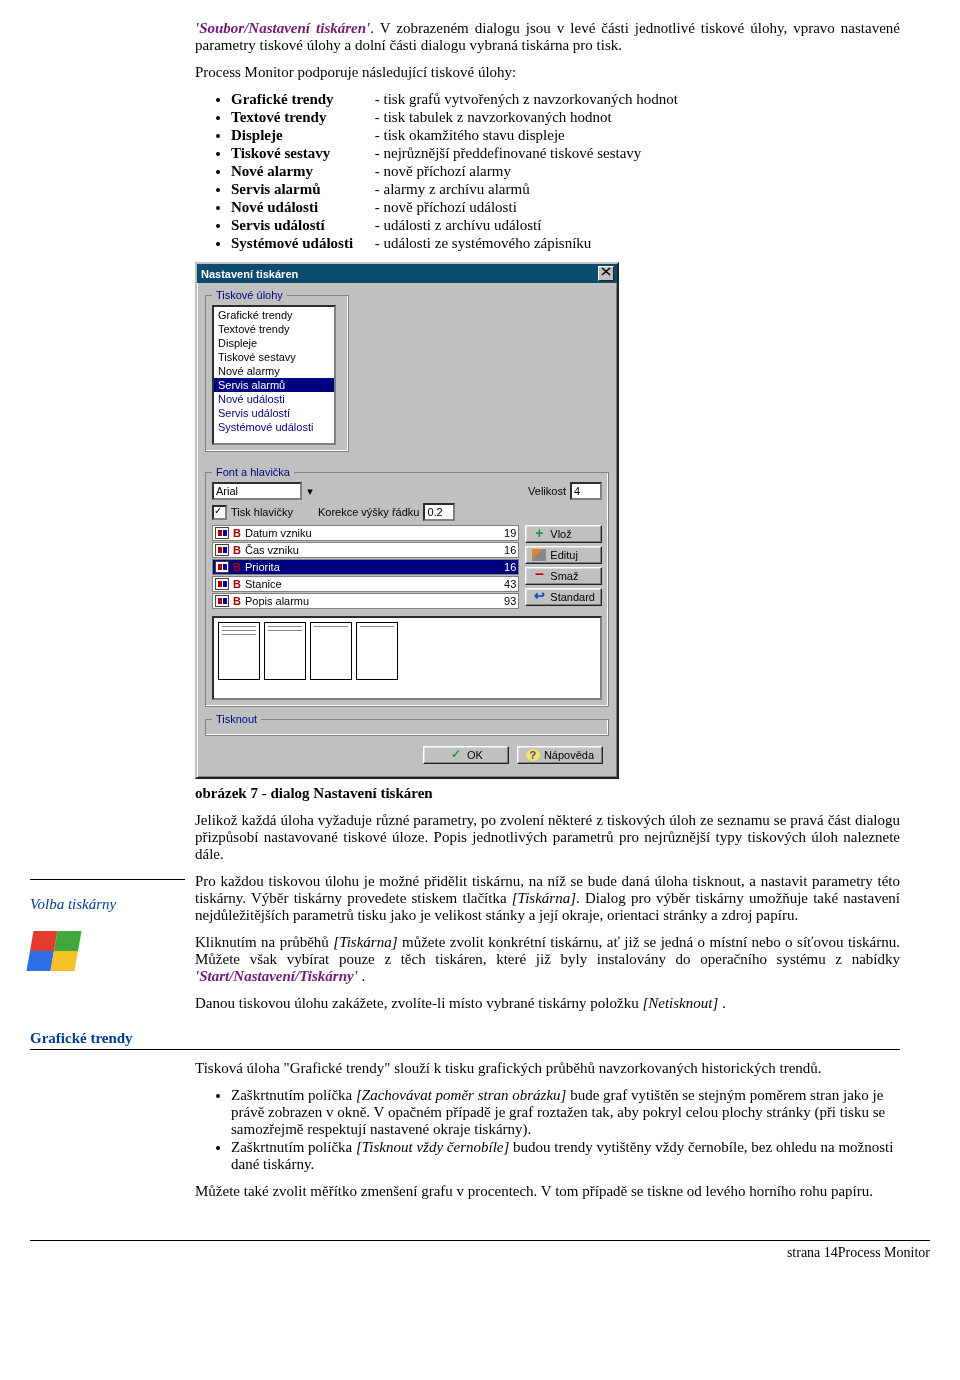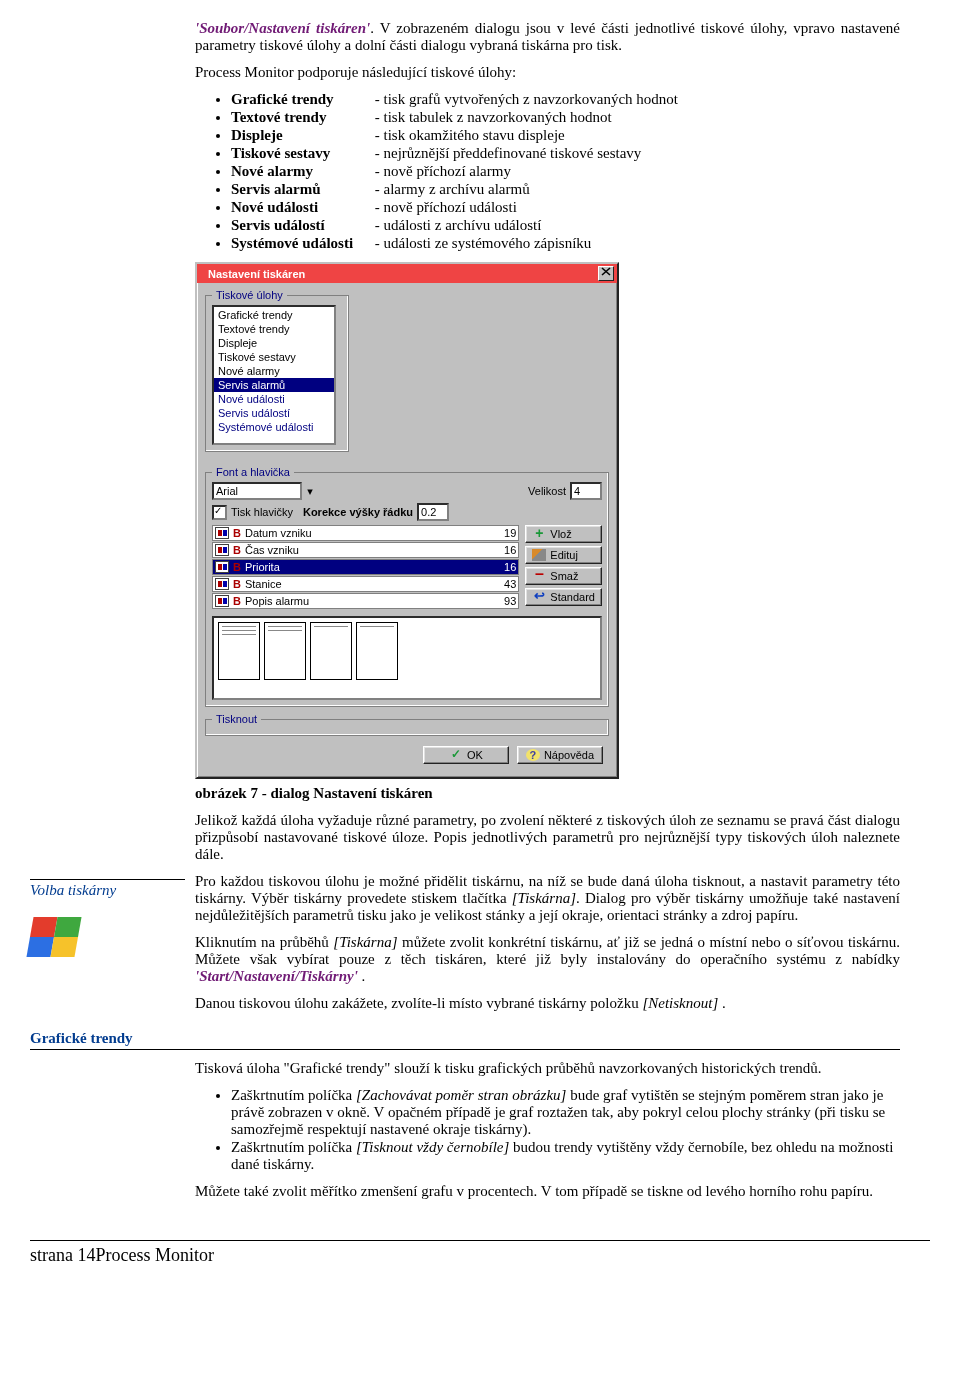--- a/index.html
+++ b/index.html
@@ -24,21 +24,21 @@
     padding-right: 10px;
     box-sizing: border-box;
   }
   .main-col {
     flex: 1;
   }
   .side-label {
     color: #023c8f;
     font-style: italic;
     border-top: 1px solid #000;
-    padding-top: 2px;
+    padding-top: 16px;
     margin-top: 6px;
   }
   .side-icon {
     margin-top: 18px;
   }
   .win-flag {
     width: 48px; height: 40px;
     display: flex; flex-wrap: wrap;
     transform: skewX(-10deg);
   }
@@ -58,41 +58,41 @@
   p { margin: 0 0 10px 0; text-align: justify; }
   .ital-red { color: #000000; font-style: italic; }
   .ital-red-b { color: #701a75; font-style: italic; font-weight: bold; }
   .pm-list { list-style: disc; padding-left: 36px; margin: 4px 0 10px 0; }
   .pm-list li { margin: 1px 0; }
   .pm-list .term { font-weight: bold; display: inline-block; min-width: 140px; }
   .figcap { margin: 6px 0 10px 0; font-weight: bold; }
   .indent-body { margin-left: 165px; }
   .footer {
     display: flex;
-    justify-content: flex-start;
+    justify-content: flex-end;
     border-top: 1px solid #000;
     margin: 20px 30px 12px 30px;
     padding-top: 4px;
-    font-size: 18px;
+    font-size: 14px;
   }
   
   .dialog {
     width: 420px;
     font-family: Tahoma, Arial, sans-serif;
     font-size: 11px;
     background: #c0c0c0;
     border: 2px solid #c0c0c0;
     border-right-color: #222; border-bottom-color: #222;
     box-shadow: inset 1px 1px #fff, inset -1px -1px #808080;
     margin-bottom: 6px;
   }
   .titlebar {
-    background: #ef4444; color: #fff;
+    background: #0c4a6e; color: #fff;
     display: flex; justify-content: space-between; align-items: center;
-    padding: 2px 3px 2px 11px;
+    padding: 2px 3px 2px 4px;
     font-weight: bold;
   }
   .x-btn {
     width: 14px; height: 13px; background: #c0c0c0;
     border: 1px solid #fff; border-right-color: #222; border-bottom-color: #222;
     font-size: 9px; line-height: 11px; text-align: center; color: #000;
     font-family: Arial;
   }
   .dlg-body { padding: 6px 8px 8px 8px; }
   fieldset.win {
@@ -226,21 +226,21 @@
             <legend>Font a hlavička</legend>
             <div class="font-row">
               <span class="input" style="width:82px;">Arial</span>
               <span style="width:8px;text-align:center;">▾</span>
               <span style="margin-left:auto;">Velikost</span>
               <span class="input" style="width:24px;">4</span>
             </div>
             <div class="font-row">
               <span class="checkbox checked"></span>
               <span>Tisk hlavičky</span>
-              <span style="margin-left:6px;font-weight:bold;">Korekce výšky řádku</span>
+              <span style="margin-left:21px;">Korekce výšky řádku</span>
               <span class="input" style="width:24px;">0.2</span>
             </div>
             <div style="display:flex;gap:6px;margin-top:4px;">
               <div style="flex:1;" id="cols-box">
                   <div class="tab-row">
                     <span class="tiny-ico">
                       <span class="bar"></span>
                       <span class="bar blue"></span>
                     </span>
                     <span class="bold-b">B</span>

